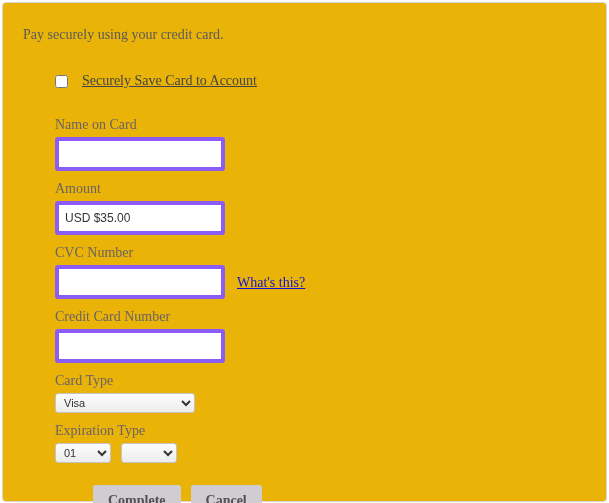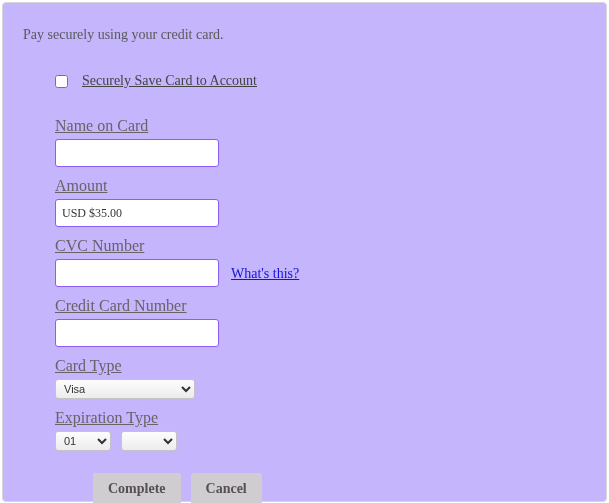--- a/index.html
+++ b/index.html
@@ -7,21 +7,21 @@
     padding: 0;
   }
   body {
     background: #fff;
     font-family: Georgia, "Times New Roman", serif;
     color: #444;
   }
   .panel {
     width: 605px;
     height: 500px;
-    background: #c4b5fd;
+    background: #eab308;
     border: 1px solid #d8d5d9;
     border-radius: 4px;
     box-sizing: border-box;
     position: relative;
     margin: 2px;
   }
   .panel-inner {
     padding: 18px 18px 0 18px;
   }
   .header {
@@ -45,32 +45,31 @@
     margin: 0;
   }
   .save-row .save-label {
     font-size: 14px;
     color: #444;
   }
   .field {
     margin-bottom: 10px;
   }
   .field-label {
-    font-size: 16px;
+    font-size: 14px;
     color: #6a6266;
     margin-bottom: 4px;
-    text-decoration: underline;
   }
   .text-input {
     width: 150px;
     height: 22px;
-    border: 1px solid #8b5cf6;
+    border: 4px solid #8b5cf6;
     background: #fff;
     border-radius: 3px;
-    font-family: Liberation Serif, serif;
+    font-family: Liberation Sans, sans-serif;
     font-size: 12px;
     padding: 2px 6px;
     color: #333;
   }
   .inline-hint {
     display: inline-block;
     margin-left: 8px;
     vertical-align: middle;
   }
   .link {

